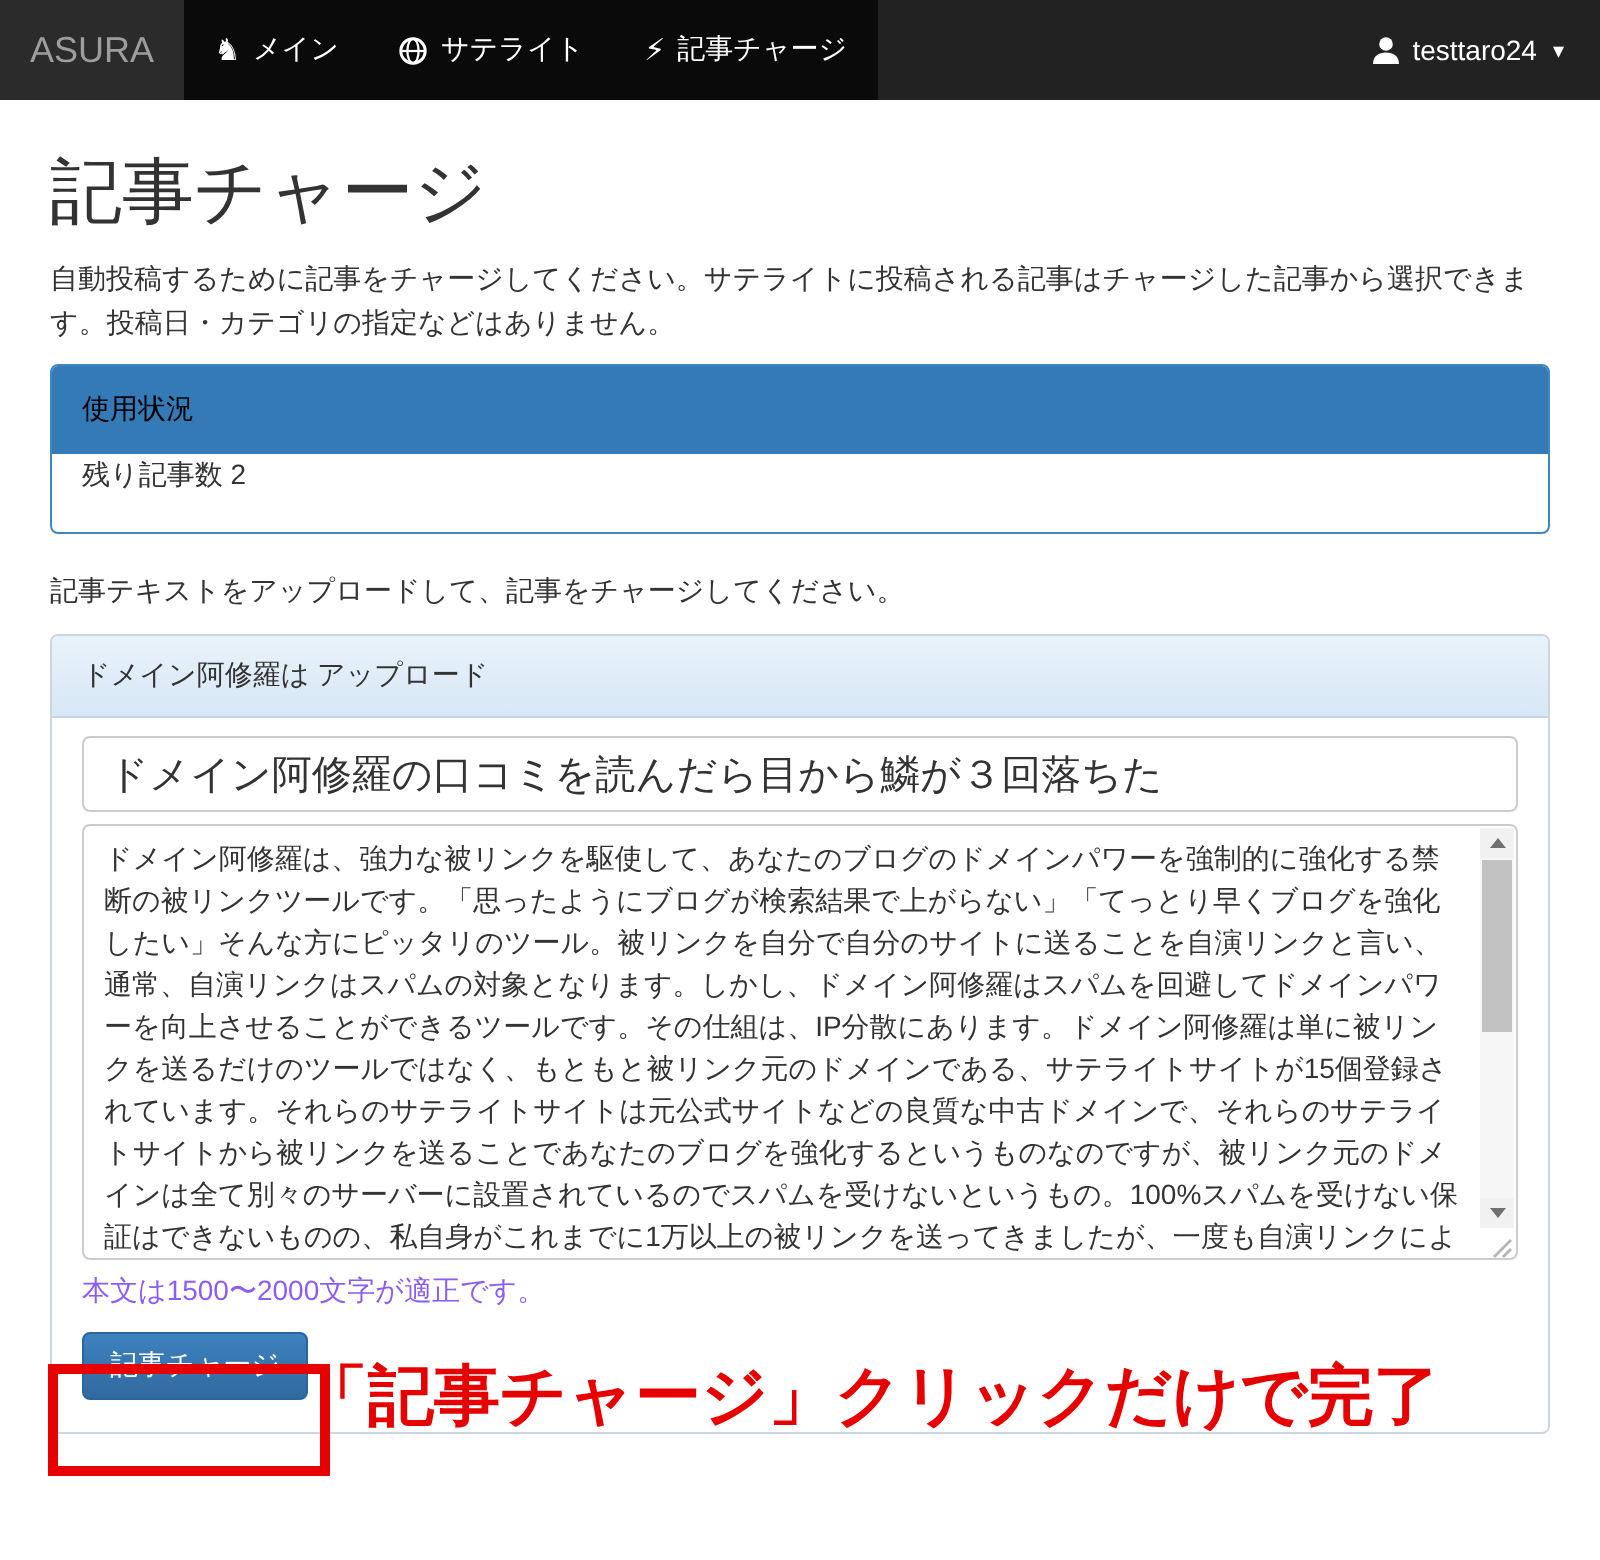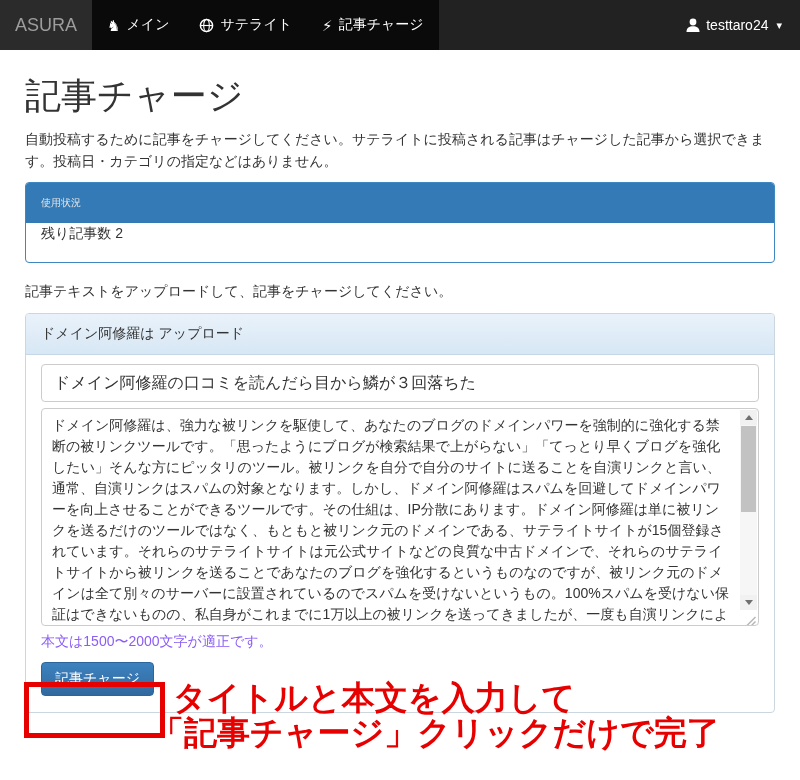--- a/index.html
+++ b/index.html
@@ -18,29 +18,29 @@
 
   
   .container { width:750px; margin:0 auto; }
   h1.page-title { font-size:36px; font-weight:500; color:#333; margin:25px 0 13px; line-height:1.15; }
   p.intro { font-size:14px; line-height:21.5px; margin-bottom:10px; }
   p.upload-instruction { font-size:14px; line-height:21px; margin:18px 0 11px; }
 
   
   .panel { border-radius:4px; background:#fff; }
   .panel-usage { border:1px solid #3f87bf; margin-bottom:0; }
-  .panel-usage .panel-heading { background:#337ab7; color:#e5e5e5; font-size:10px; padding:13px 15px; border-radius:3px 3px 0 0; }
+  .panel-usage .panel-heading { background:#337ab7; color:#000000; font-size:14px; padding:13px 15px; border-radius:3px 3px 0 0; }
   .panel-usage .panel-body { padding:2px 15px 19px; font-size:14px; }
 
   
   .panel-upload { border:1px solid #ccd6de; position:relative; }
   .panel-upload .panel-heading { background:linear-gradient(to bottom,#e9f2fa,#d7e7f5); color:#333; font-size:14px; padding:11px 15px; border-bottom:1px solid #c5d6e4; border-radius:3px 3px 0 0; }
   .panel-upload .panel-body { padding:9px 15px 16px; }
 
-  .title-input { width:100%; height:38px; border:1px solid #ccc; border-radius:4px; padding:6px 12px; font-size:16px; color:#333; font-family:inherit; margin-bottom:6px; }
+  .title-input { width:100%; height:38px; border:1px solid #ccc; border-radius:4px; padding:6px 12px; font-size:20px; color:#333; font-family:inherit; margin-bottom:6px; }
 
   .body-box { position:relative; height:218px; border:1px solid #ccc; border-radius:4px; background:#fff; overflow:hidden; cursor:text; }
   .body-text { height:100%; overflow:hidden; padding:6px 28px 6px 10px; font-size:14px; line-height:21px; color:#333; white-space:pre-wrap; }
   .fake-scrollbar { position:absolute; top:1px; right:1px; width:17px; height:200px; background:#f6f6f6; }
   .sb-btn { position:absolute; left:0; width:17px; height:15px; display:flex; align-items:center; justify-content:center; background:#f1f1f1; cursor:pointer; }
   .sb-up { top:0; } .sb-down { bottom:0; }
   .tri-up { width:0; height:0; border-left:4px solid transparent; border-right:4px solid transparent; border-bottom:5px solid #707070; }
   .tri-down { width:0; height:0; border-left:4px solid transparent; border-right:4px solid transparent; border-top:5px solid #707070; }
   .sb-thumb { position:absolute; left:1px; top:16px; width:15px; height:86px; background:#c2c2c2; cursor:grab; }
   .resize-grip { position:absolute; right:2px; bottom:2px; width:11px; height:11px; cursor:nwse-resize; }
@@ -133,17 +133,16 @@
 
         <p class="body-hint">本文は1500〜2000文字が適正です。</p>
 
         <button class="charge-btn">記事チャージ</button>
       </div>
     </div>
   </div>
 
   <div class="annotation-box"></div>
   <div class="annotation-text">
-    <span class="line1">タイトルと本文を入力して</span>
     <span class="line2">「記事チャージ」クリックだけで完了</span>
   </div>
 
 </div>
 
 </body></html>

